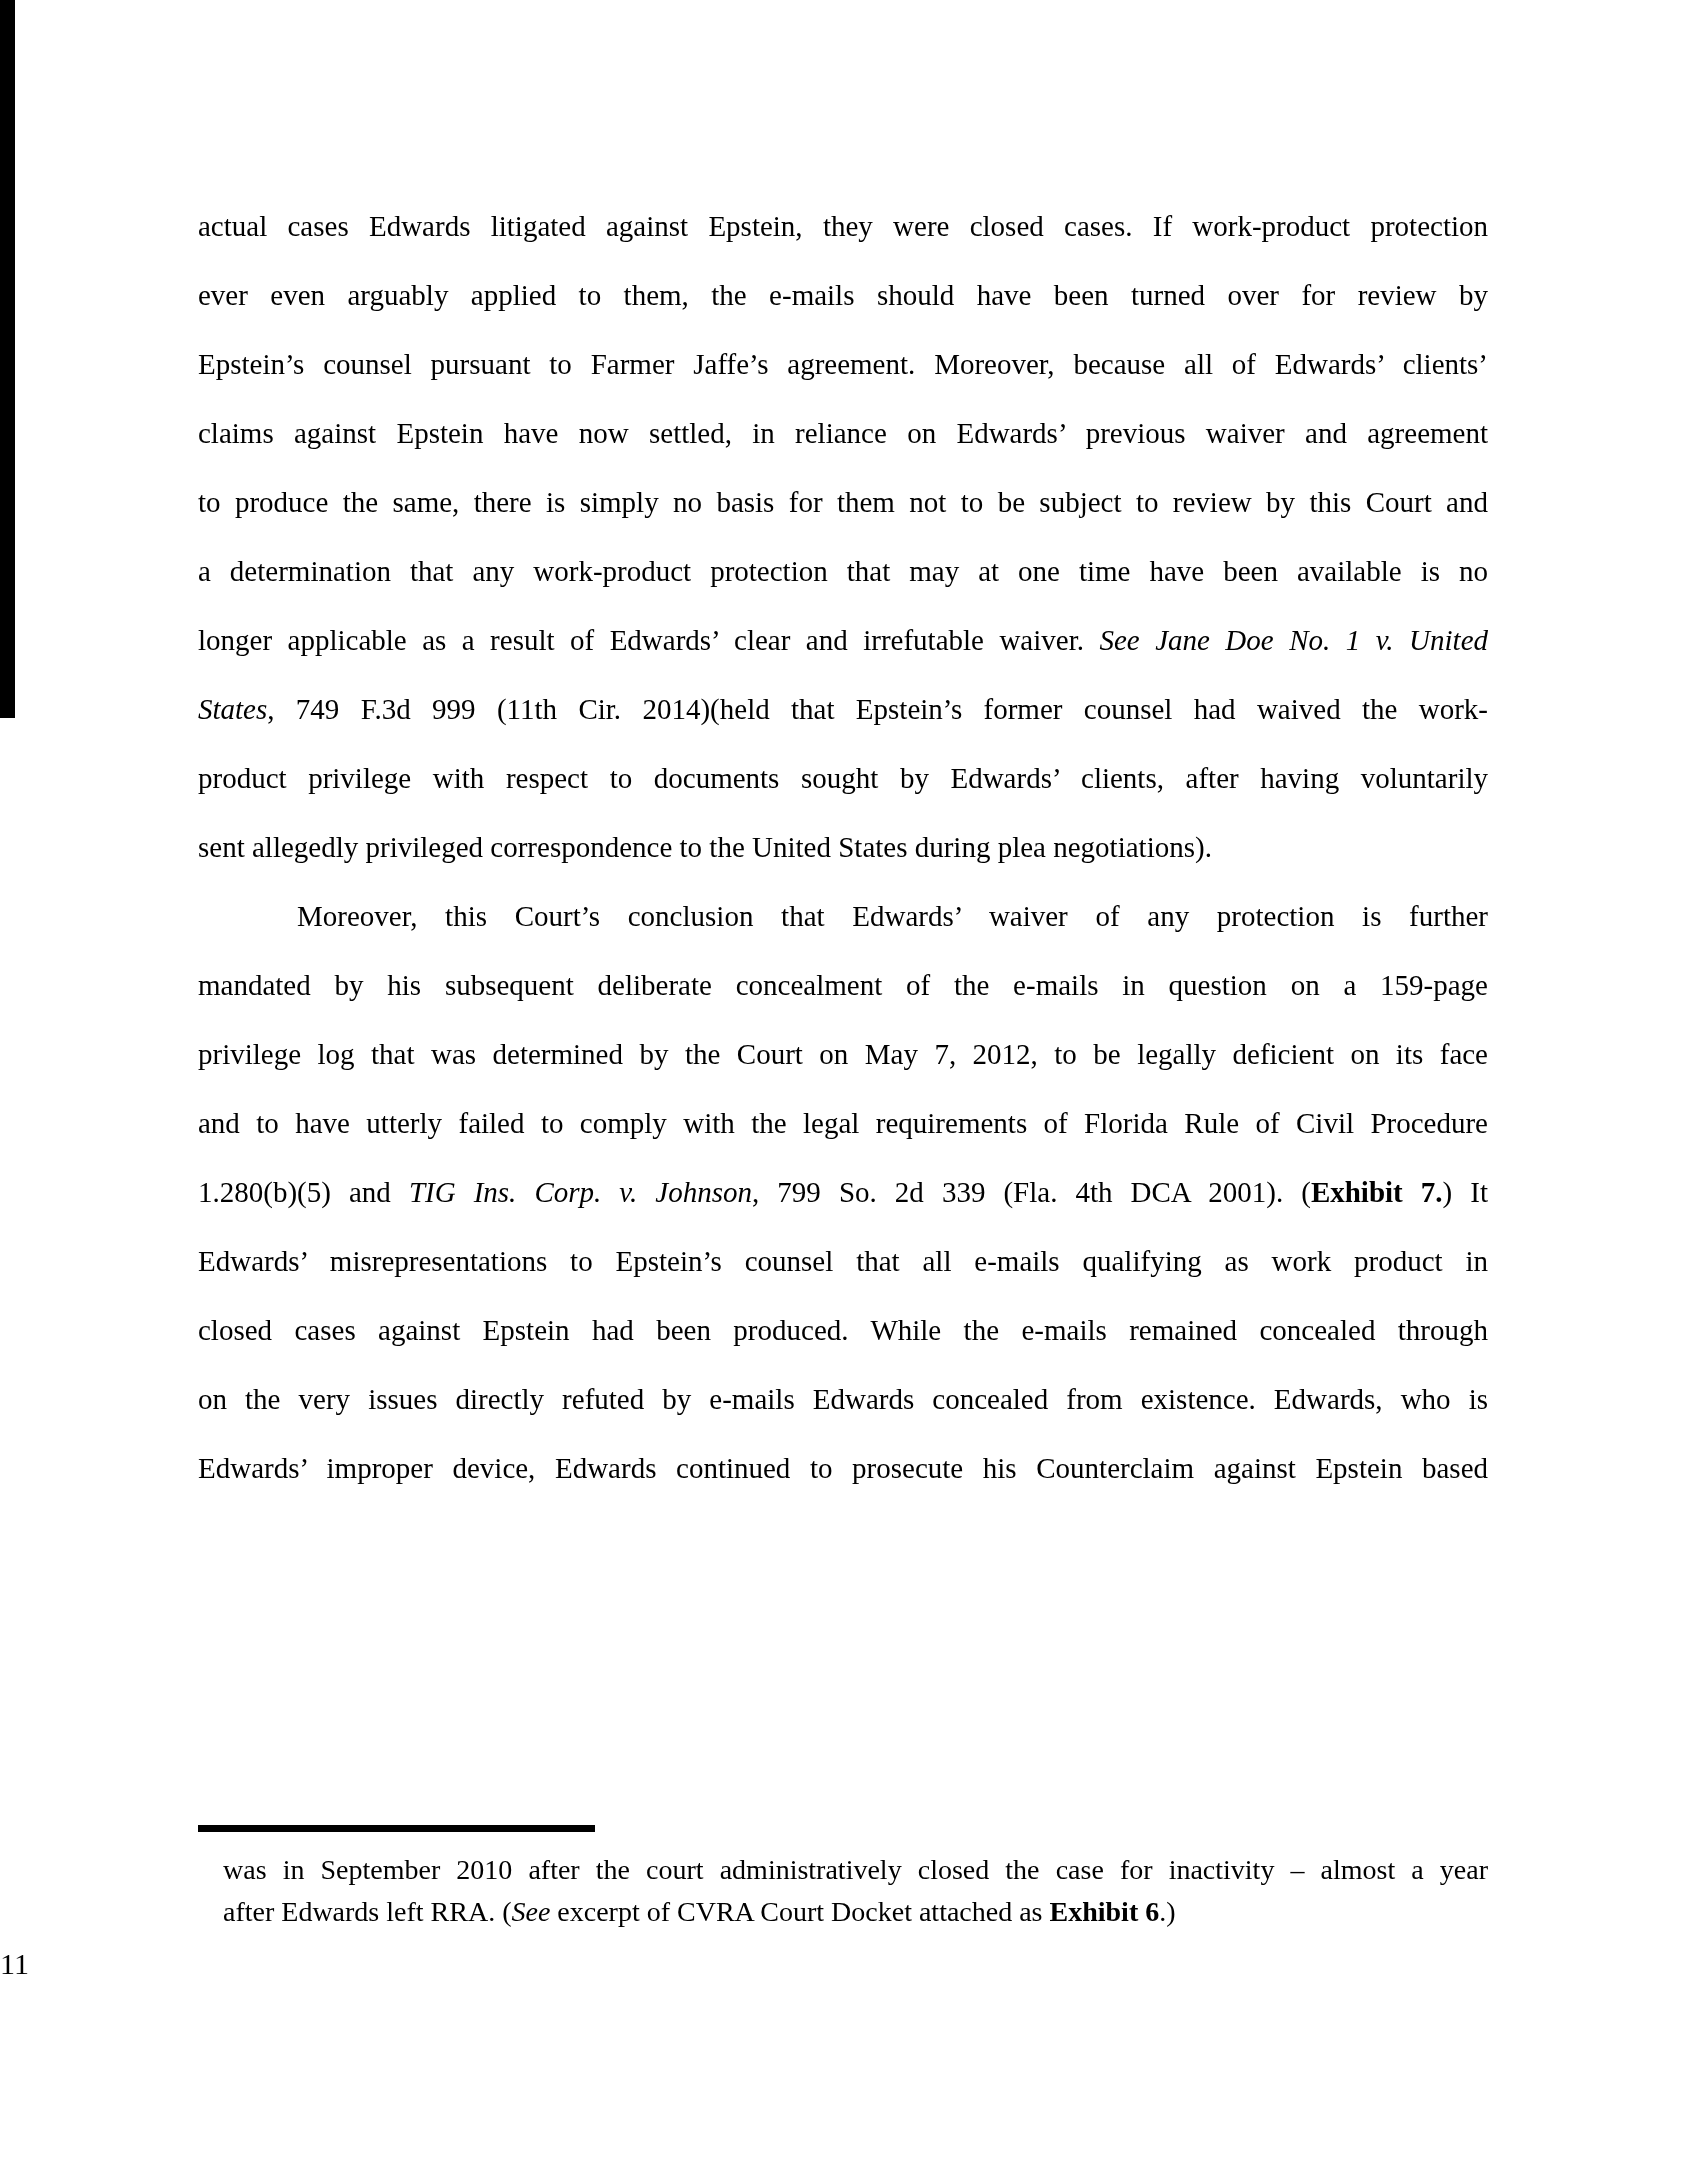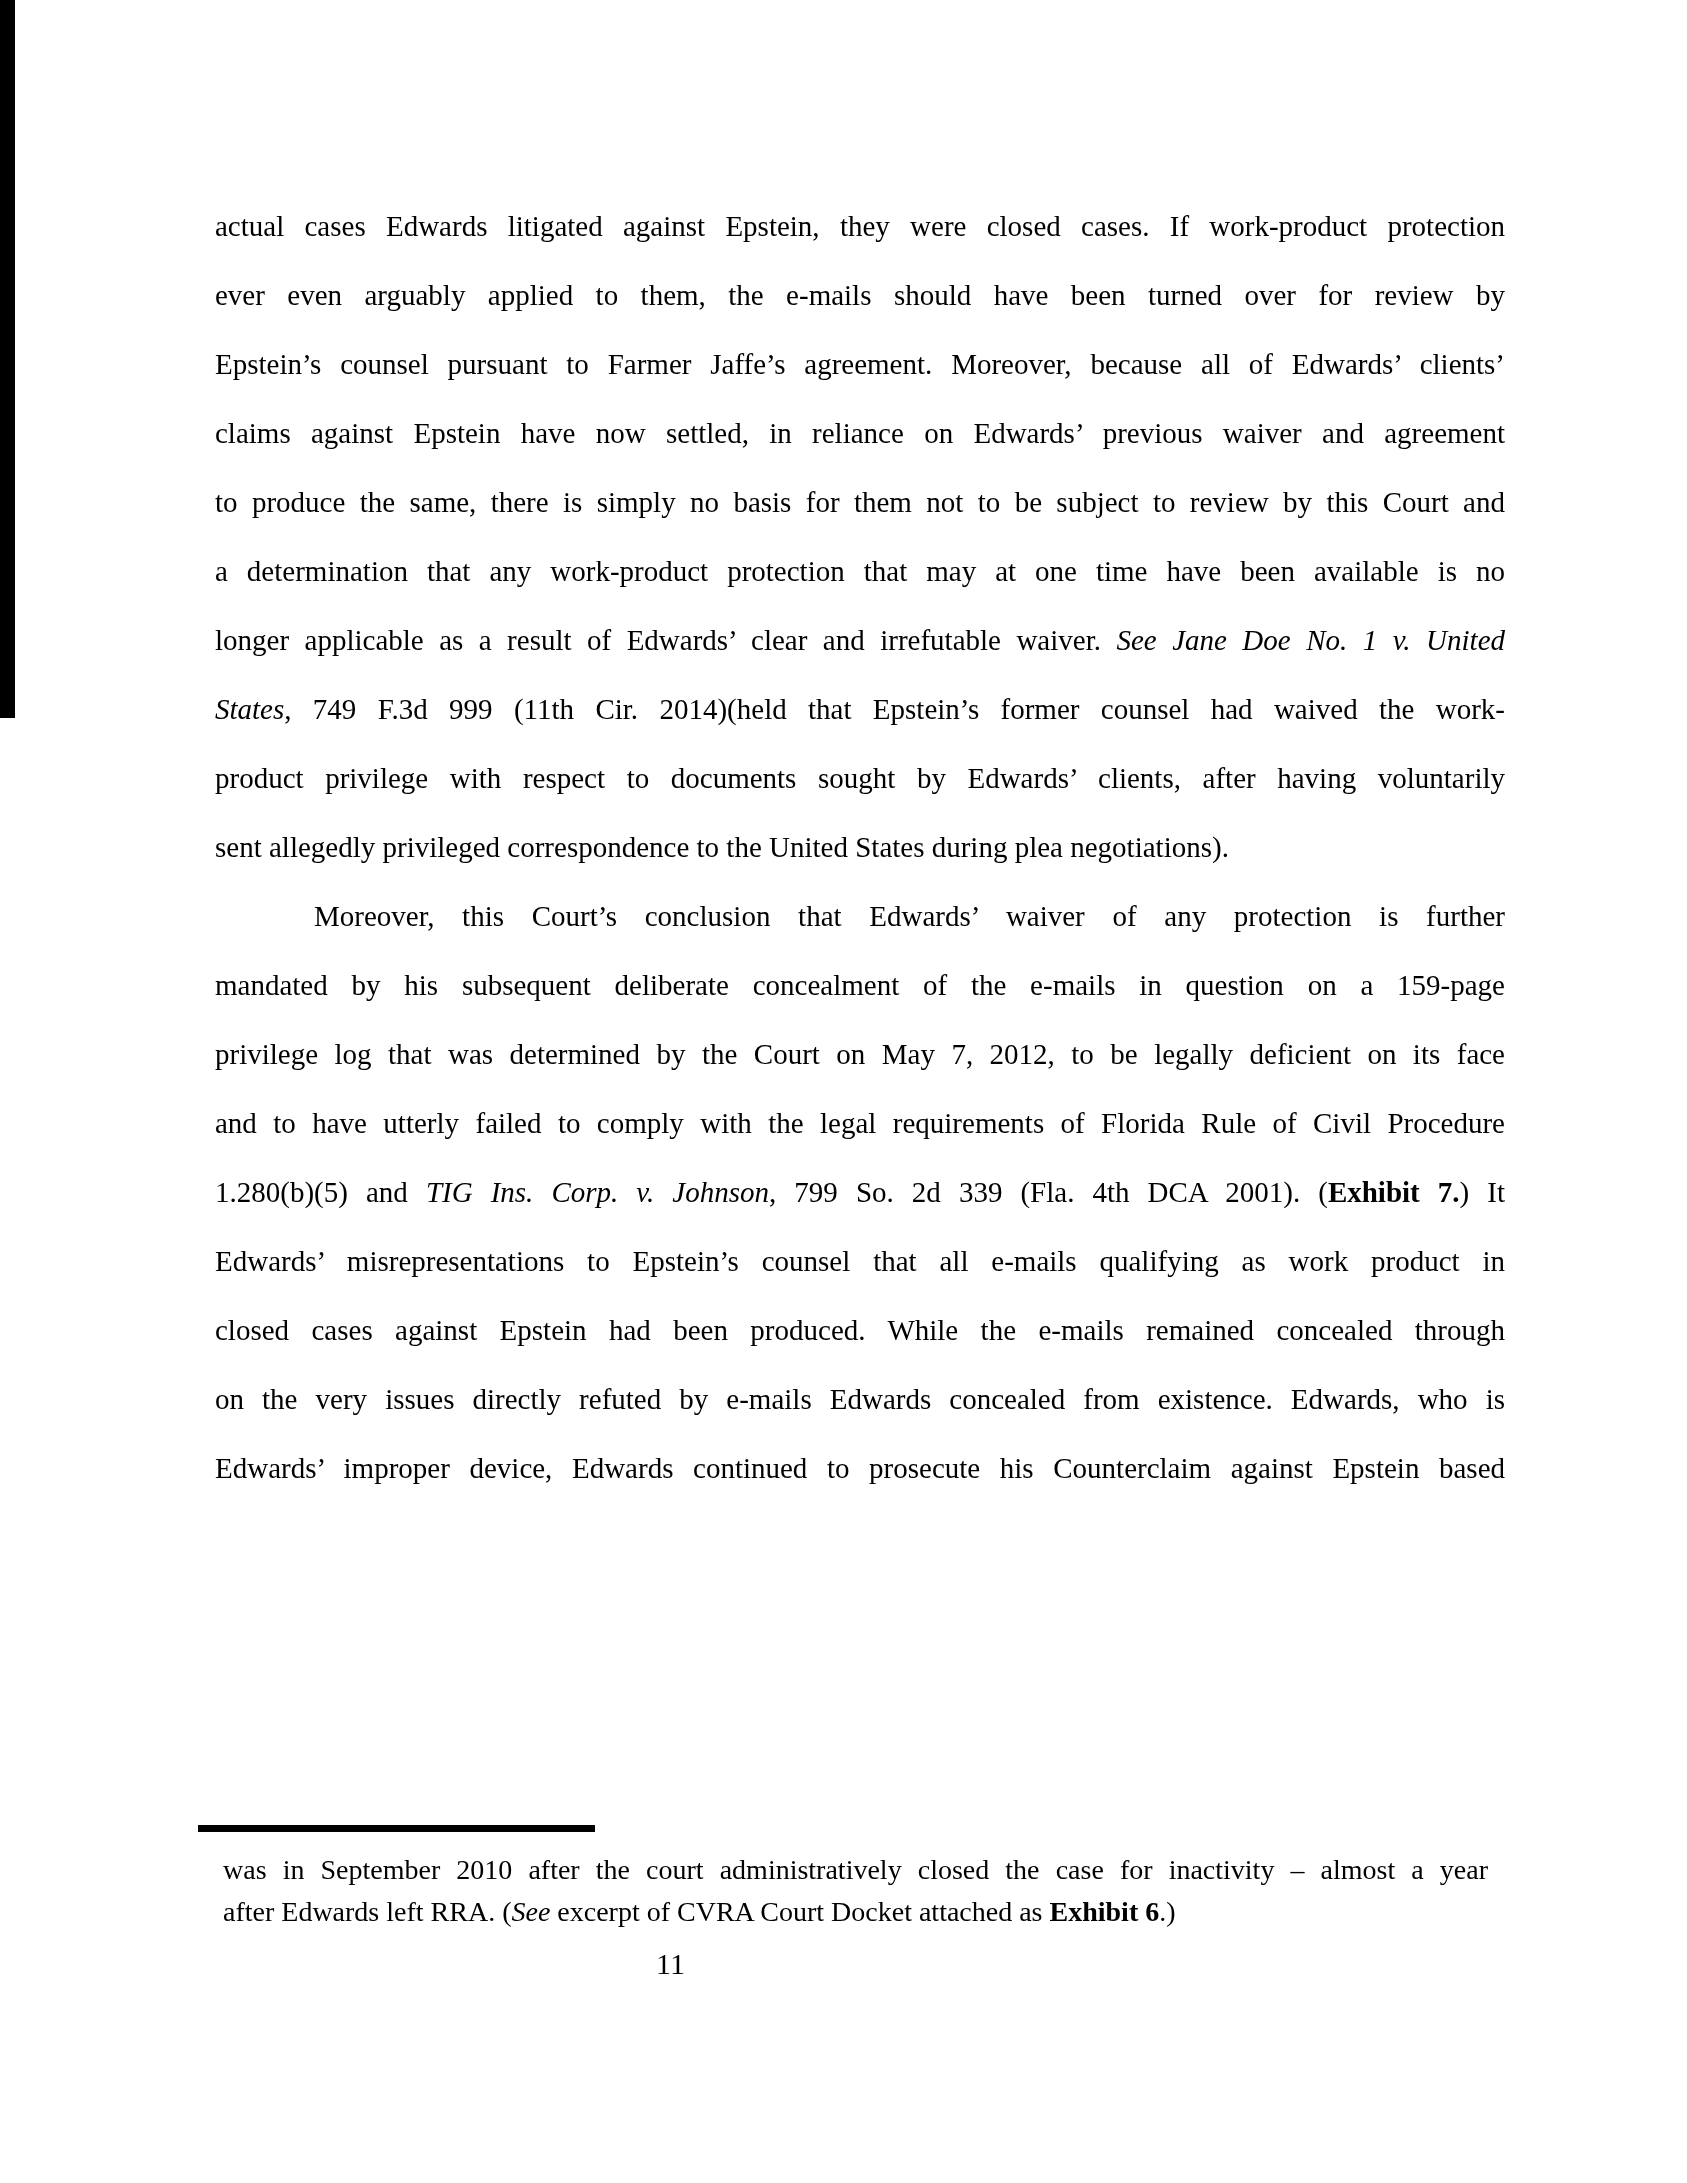--- a/index.html
+++ b/index.html
@@ -16,21 +16,20 @@
     position: absolute;
     left: 0; top: 0;
     width: 15px; height: 718px;
     background: #000000;
   }
   .body-text {
     position: absolute;
     left: 198px; top: 192px;
     width: 1290px;
     font-size: 29px;
-    margin-left: 17px;
   }
   .line {
     height: 69px;
     line-height: 69px;
     text-align: justify;
     text-align-last: justify;
     text-justify: inter-word;
     white-space: normal;
   }
   .line.last { text-align-last: left; }
@@ -53,21 +52,20 @@
     text-align: justify;
     text-align-last: justify;
     text-justify: inter-word;
     margin-left: 25px;
   }
   .fn-line.last { text-align-last: left; }
   .page-number {
     position: absolute;
     left: 0; top: 1944px;
     width: 1341px;
-    text-align: center;
     font-size: 30px;
     line-height: 40px;
   }
 </style>
 </head>
 <body>
 
 <div class="page">
   <div class="scan-bar"></div>
   <div class="body-text" id="body-text">

